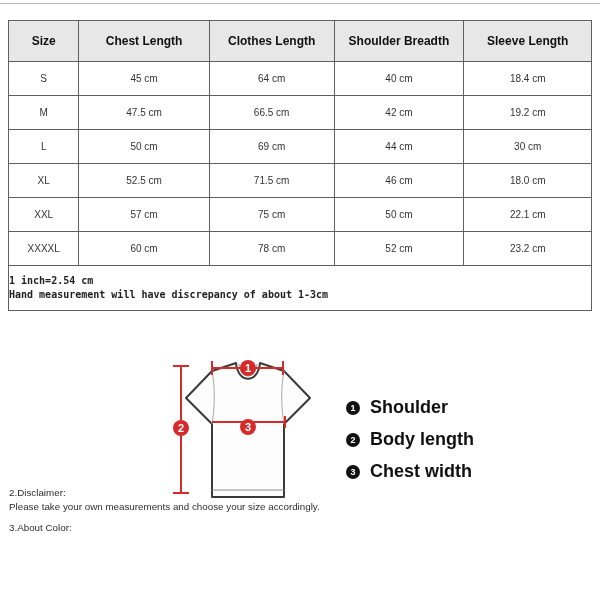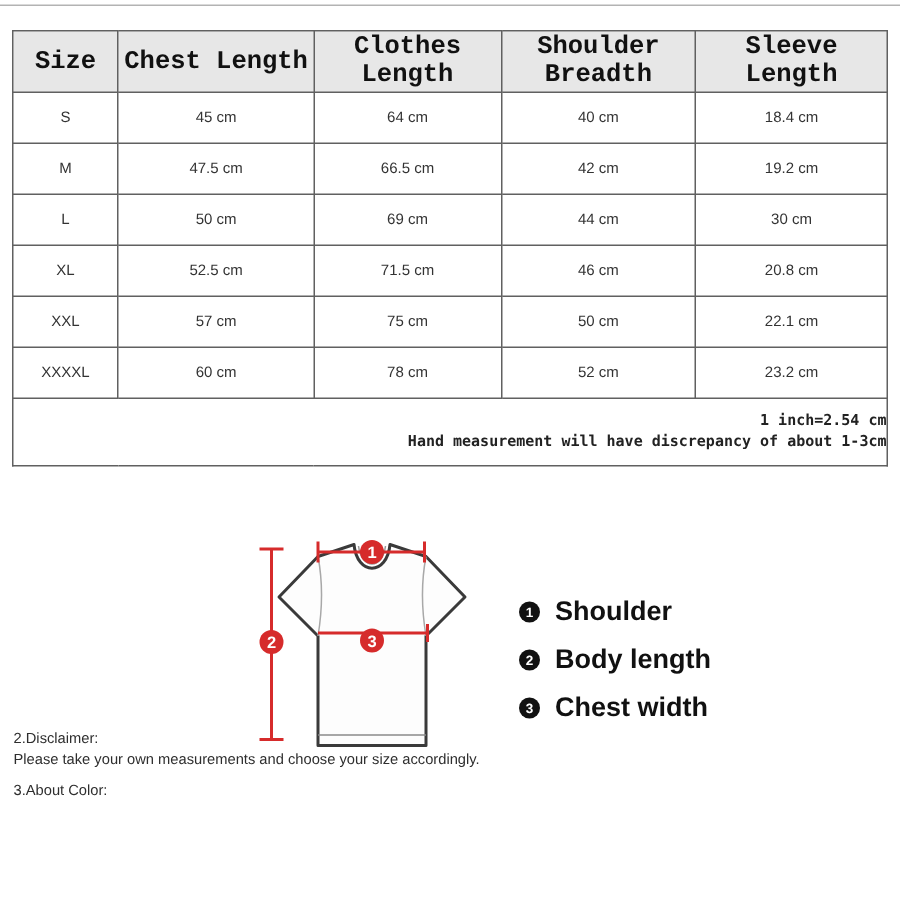--- a/index.html
+++ b/index.html
@@ -5,25 +5,25 @@
   html,body{margin:0;padding:0;background:#fff;}
   .page{position:relative;width:600px;height:600px;background:#fff;overflow:hidden;
         font-family:"Liberation Sans", sans-serif;color:#1f1f1f;}
   .top-rule{position:absolute;left:0;top:3px;width:600px;height:1px;background:#b3b3b3;}
 
   
   table.size-table{position:absolute;left:8px;top:20px;width:584px;border-collapse:collapse;
         table-layout:fixed;}
   .size-table th,.size-table td{border:1px solid #606060;text-align:center;vertical-align:middle;
         padding:0;}
-  .size-table th{height:40px;background:#e7e7e7;font-size:17px;font-weight:bold;color:#111;font-family:Liberation Mono, monospace;}
+  .size-table th{height:40px;background:#e7e7e7;font-size:12px;font-weight:bold;color:#111;}
   .size-table td{height:33px;font-size:10px;color:#333;}
   .size-table td.note-cell{height:44px;background:#fff;}
   .note-line{font-family:"DejaVu Sans Mono", monospace;font-weight:bold;font-size:10px;
-        color:#222;line-height:14px;text-align:right;}
+        color:#222;line-height:14px;text-align:left;}
 
   
   .diagram{position:absolute;left:0;top:352px;width:600px;height:152px;}
   .legend{position:absolute;left:346px;top:397px;}
   .legend-row{display:flex;align-items:center;margin-bottom:11px;}
   .legend-bullet{width:14px;height:14px;border-radius:50%;background:#111;color:#fff;
         font-size:9px;font-weight:bold;display:flex;align-items:center;justify-content:center;
         margin-right:10px;flex:0 0 auto;}
   .legend-label{font-size:18px;font-weight:600;color:#111;}
 
@@ -68,21 +68,21 @@
       <td>50 cm</td>
       <td>69 cm</td>
       <td>44 cm</td>
       <td>30 cm</td>
     </tr>
     <tr>
       <td>XL</td>
       <td>52.5 cm</td>
       <td>71.5 cm</td>
       <td>46 cm</td>
-      <td>20.8 cm</td>
+      <td>18.0 cm</td>
     </tr>
     <tr>
       <td>XXL</td>
       <td>57 cm</td>
       <td>75 cm</td>
       <td>50 cm</td>
       <td>22.1 cm</td>
     </tr>
     <tr>
       <td>XXXXL</td>

